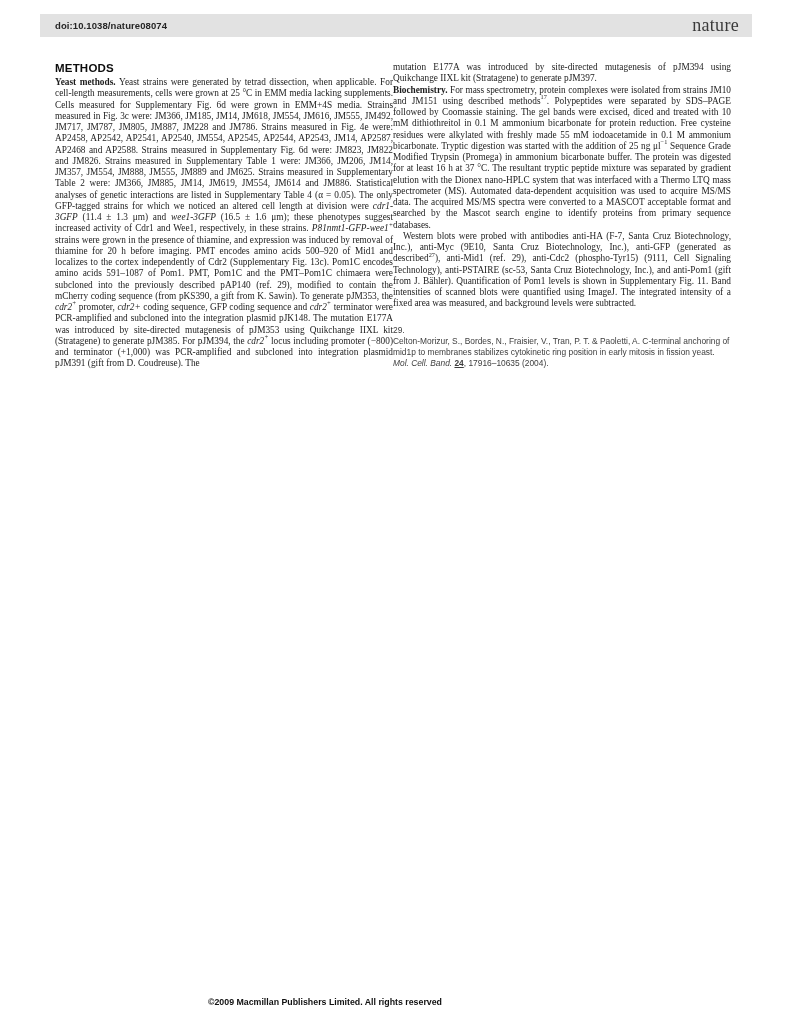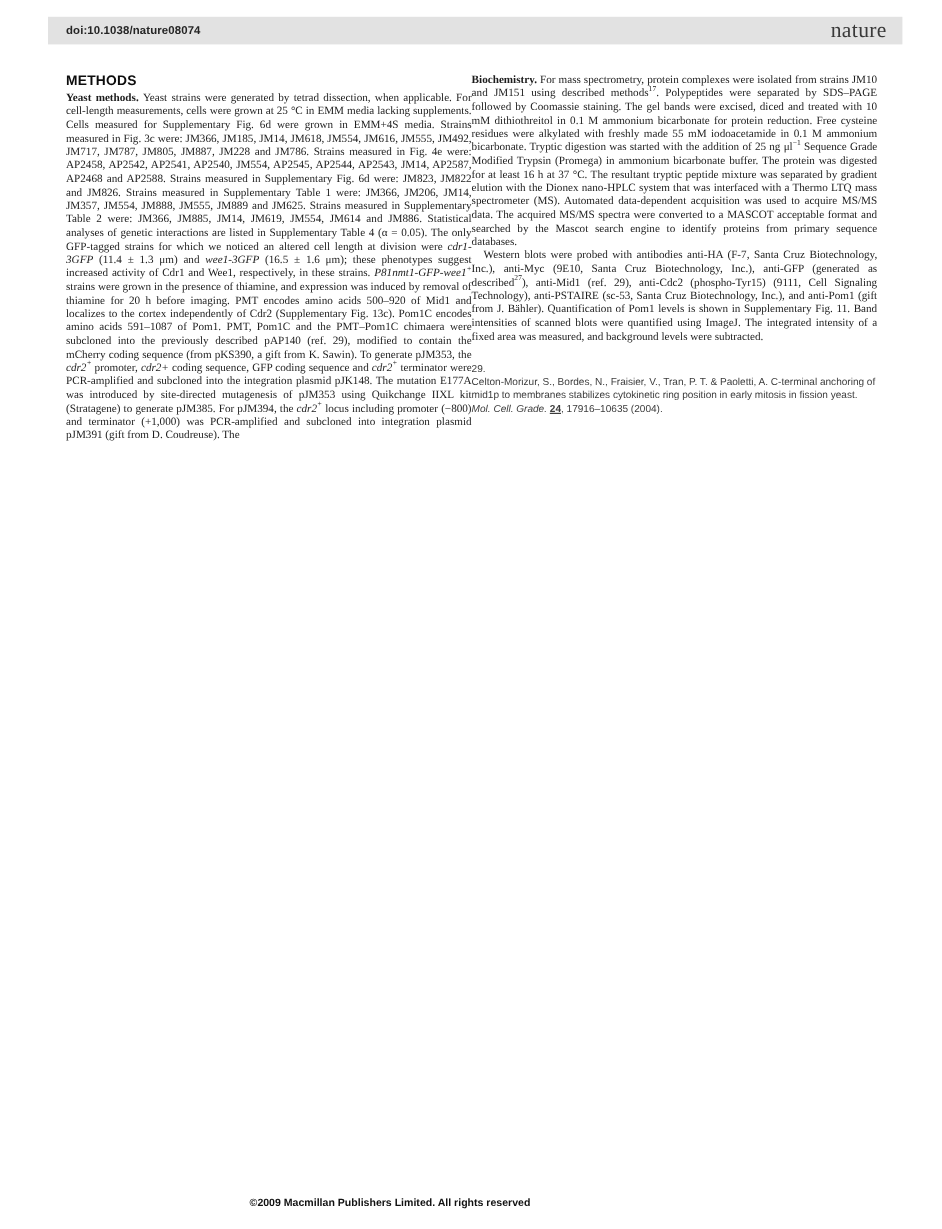--- a/index.html
+++ b/index.html
@@ -102,23 +102,24 @@
 
 <div class="content">
   <div class="col">
     <h1 class="methods-title">METHODS</h1>
     <div>
         <p class="body"><b>Yeast methods. </b><span>Yeast strains were generated by tetrad dissection, when applicable. For cell-length measurements, cells were grown at 25 °C in EMM media lacking supplements. Cells measured for Supplementary Fig. 6d were grown in EMM+4S media. Strains measured in Fig. 3c were: JM366, JM185, JM14, JM618, JM554, JM616, JM555, JM492, JM717, JM787, JM805, JM887, JM228 and JM786. Strains measured in Fig. 4e were: AP2458, AP2542, AP2541, AP2540, JM554, AP2545, AP2544, AP2543, JM14, AP2587, AP2468 and AP2588. Strains measured in Supplementary Fig. 6d were: JM823, JM822 and JM826. Strains measured in Supplementary Table 1 were: JM366, JM206, JM14, JM357, JM554, JM888, JM555, JM889 and JM625. Strains measured in Supplementary Table 2 were: JM366, JM885, JM14, JM619, JM554, JM614 and JM886. Statistical analyses of genetic interactions are listed in Supplementary Table 4 (α = 0.05). The only GFP-tagged strains for which we noticed an altered cell length at division were </span><i>cdr1-3GFP</i><span> (11.4 ± 1.3 μm) and </span><i>wee1-3GFP</i><span> (16.5 ± 1.6 μm); these phenotypes suggest increased activity of Cdr1 and Wee1, respectively, in these strains. </span><i>P81nmt1-GFP-wee1</i><sup><i>+</i></sup><span> strains were grown in the presence of thiamine, and expression was induced by removal of thiamine for 20 h before imaging. PMT encodes amino acids 500–920 of Mid1 and localizes to the cortex independently of Cdr2 (Supplementary Fig. 13c). Pom1C encodes amino acids 591–1087 of Pom1. PMT, Pom1C and the PMT–Pom1C chimaera were subcloned into the previously described pAP140 (ref. 29), modified to contain the mCherry coding sequence (from pKS390, a gift from K. Sawin). To generate pJM353, the </span><i>cdr2</i><sup><i>+</i></sup><span> promoter, </span><i>cdr2+</i><span> coding sequence, GFP coding sequence and </span><i>cdr2</i><sup><i>+</i></sup><span> terminator were PCR-amplified and subcloned into the integration plasmid pJK148. The mutation E177A was introduced by site-directed mutagenesis of pJM353 using Quikchange IIXL kit (Stratagene) to generate pJM385. For pJM394, the </span><i>cdr2</i><sup><i>+</i></sup><span> locus including promoter (−800) and terminator (+1,000) was PCR-amplified and subcloned into integration plasmid pJM391 (gift from D. Coudreuse). The</span></p>
       </div>
   </div>
   <div class="col">
     <div>
+        <p class="body"><span>mutation E177A was introduced by site-directed mutagenesis of pJM394 using Quikchange IIXL kit (Stratagene) to generate pJM397.</span></p>
         <p class="body"><b>Biochemistry. </b><span>For mass spectrometry, protein complexes were isolated from strains JM10 and JM151 using described methods</span><sup>17</sup><span>. Polypeptides were separated by SDS–PAGE followed by Coomassie staining. The gel bands were excised, diced and treated with 10 mM dithiothreitol in 0.1 M ammonium bicarbonate for protein reduction. Free cysteine residues were alkylated with freshly made 55 mM iodoacetamide in 0.1 M ammonium bicarbonate. Tryptic digestion was started with the addition of 25 ng μl</span><sup>−1</sup><span> Sequence Grade Modified Trypsin (Promega) in ammonium bicarbonate buffer. The protein was digested for at least 16 h at 37 °C. The resultant tryptic peptide mixture was separated by gradient elution with the Dionex nano-HPLC system that was interfaced with a Thermo LTQ mass spectrometer (MS). Automated data-dependent acquisition was used to acquire MS/MS data. The acquired MS/MS spectra were converted to a MASCOT acceptable format and searched by the Mascot search engine to identify proteins from primary sequence databases.</span></p>
         <p class="body indent"><span>Western blots were probed with antibodies anti-HA (F-7, Santa Cruz Biotechnology, Inc.), anti-Myc (9E10, Santa Cruz Biotechnology, Inc.), anti-GFP (generated as described</span><sup>27</sup><span>), anti-Mid1 (ref. 29), anti-Cdc2 (phospho-Tyr15) (9111, Cell Signaling Technology), anti-PSTAIRE (sc-53, Santa Cruz Biotechnology, Inc.), and anti-Pom1 (gift from J. Bähler). Quantification of Pom1 levels is shown in Supplementary Fig. 11. Band intensities of scanned blots were quantified using ImageJ. The integrated intensity of a fixed area was measured, and background levels were subtracted.</span></p>
       </div>
     <div class="reference">
       <span class="ref-num">29.</span>
-      <span class="ref-text"><span>Celton-Morizur, S., Bordes, N., Fraisier, V., Tran, P. T. &amp; Paoletti, A. C-terminal anchoring of mid1p to membranes stabilizes cytokinetic ring position in early mitosis in fission yeast. </span><i>Mol. Cell. Grade.</i><span> </span><b>24</b><span>, 17916–10635 (2004).</span></span>
+      <span class="ref-text"><span>Celton-Morizur, S., Bordes, N., Fraisier, V., Tran, P. T. &amp; Paoletti, A. C-terminal anchoring of mid1p to membranes stabilizes cytokinetic ring position in early mitosis in fission yeast. </span><i>Mol. Cell. Band.</i><span> </span><b>24</b><span>, 17916–10635 (2004).</span></span>
     </div>
   </div>
 </div>
 
 <div class="footer">©2009 Macmillan Publishers Limited. All rights reserved</div>
 
 </body></html>

